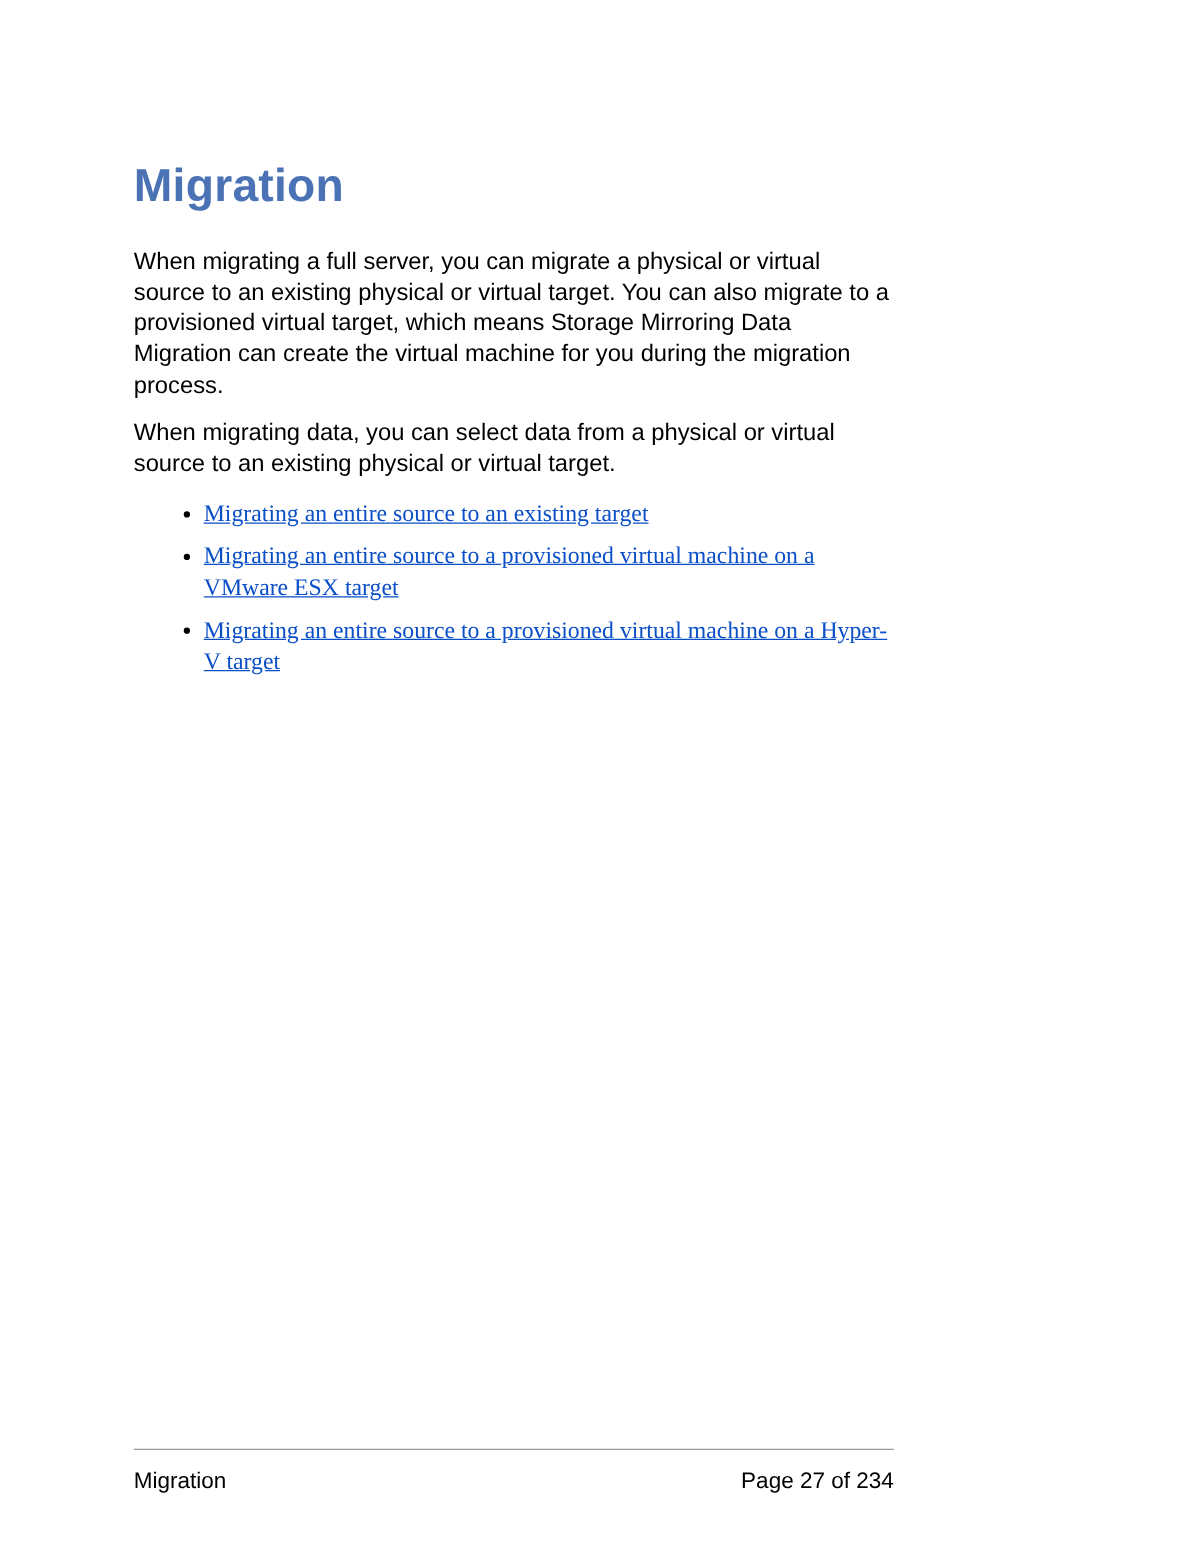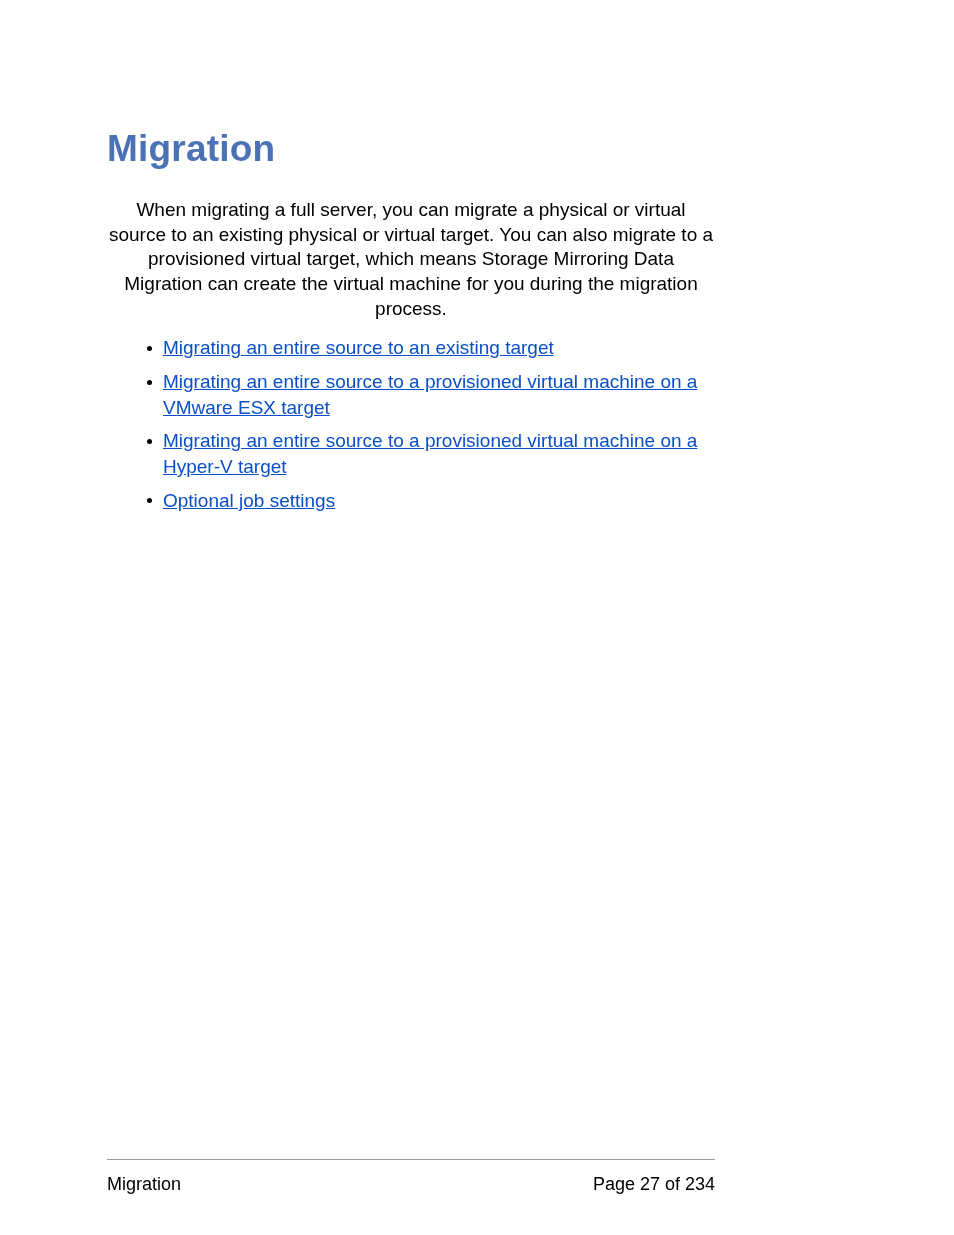--- a/index.html
+++ b/index.html
@@ -22,21 +22,20 @@
     color: #4a72b4;
     font-size: 37px;
     font-weight: 700;
     margin: 0 0 28px 0;
     letter-spacing: 0.2px;
   }
   p.body {
     font-size: 19px;
     line-height: 1.3;
     margin: 0 0 14px 0;
-    text-align: center;
   }
   ul.links {
     list-style: none;
     margin: 6px 0 0 0;
     padding: 0 0 0 42px;
   }
   ul.links li {
     position: relative;
     margin: 0 0 8px 0;
     padding-left: 14px;
@@ -49,20 +48,21 @@
     left: -2px;
     top: 0.55em;
     width: 5px;
     height: 5px;
     background: #000;
     border-radius: 50%;
   }
   a.link {
     color: #0b4fc7;
     text-decoration: underline;
+    font-family: Liberation Serif, serif;
   }
   .footer {
     position: absolute;
     left: 107px;
     right: 107px;
     bottom: 40px;
   }
   .footer-rule {
     border: none;
     border-top: 1px solid #9a9a9a;
@@ -76,33 +76,31 @@
   }
 </style>
 </head>
 <body>
 
 <div class="page">
 
   <h1 class="title">Migration</h1>
 
   <p class="body">When migrating a full server, you can migrate a physical or virtual source to an existing physical or virtual target.  You can also migrate to a provisioned virtual target, which means Storage Mirroring Data Migration can create the virtual machine for you during the migration process.</p>
+  <p class="body">When migrating data, you can select data from a physical or virtual source to an existing physical or virtual target.</p>
 
   <ul class="links">
     <li>
       <a href="#" class="link">Migrating an entire source to an existing target</a>
     </li>
     <li>
       <a href="#" class="link">Migrating an entire source to a provisioned virtual machine on a VMware ESX target</a>
     </li>
     <li>
       <a href="#" class="link">Migrating an entire source to a provisioned virtual machine on a Hyper-V target</a>
-    </li>
-    <li>
-      <a href="#" class="link">Optional job settings</a>
     </li>
   </ul>
 
   <div class="footer">
     <hr class="footer-rule">
     <div class="footer-row">
       <span>Migration</span>
       <span>Page 27 of 234</span>
     </div>
   </div>

